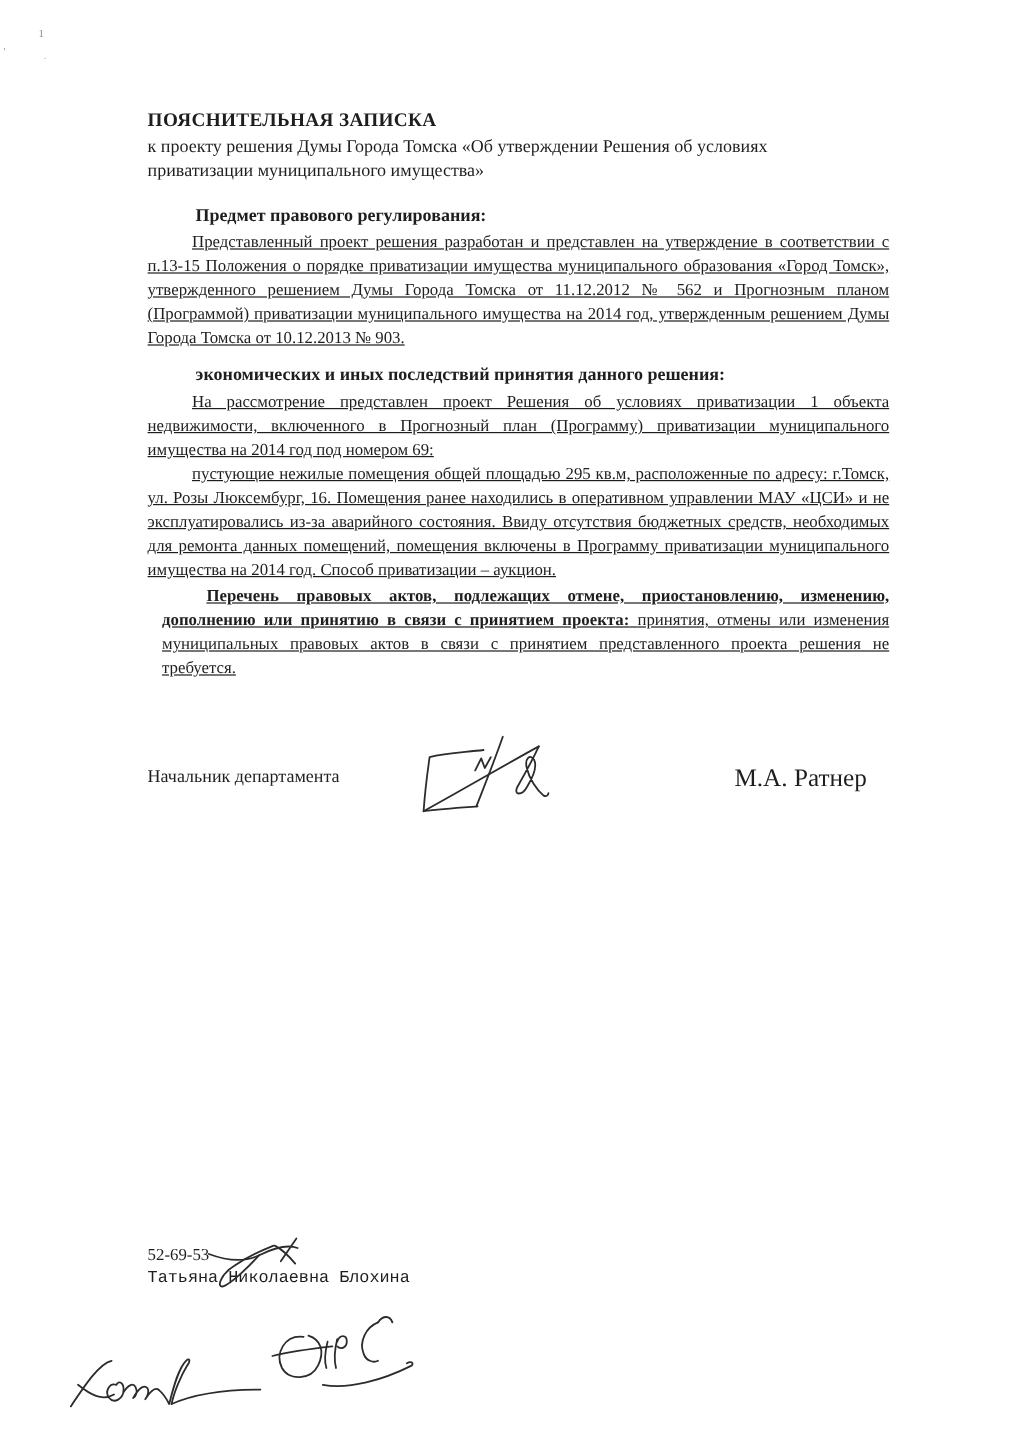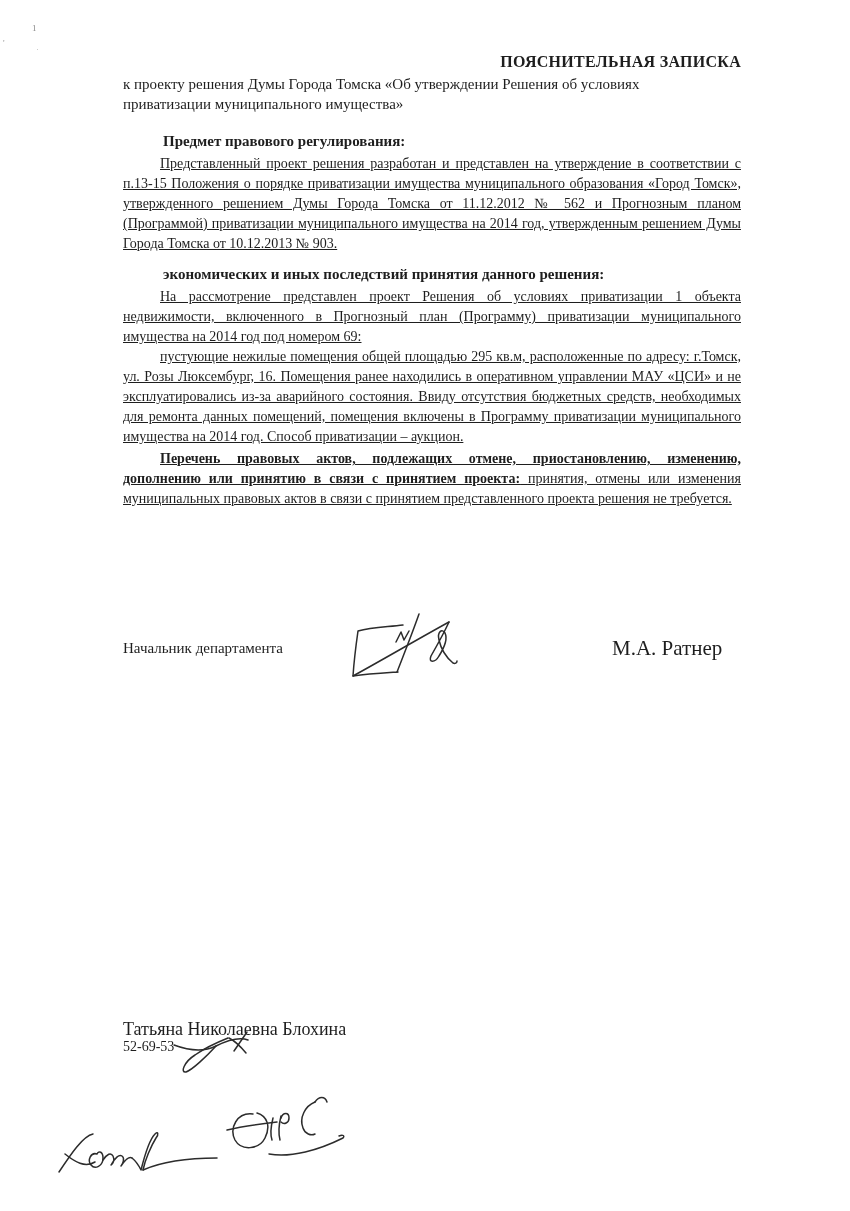--- a/index.html
+++ b/index.html
@@ -12,22 +12,22 @@
     color: #1e1e1e;
     overflow: hidden;
   }
   .content {
     position: absolute;
     left: 123px;
     top: 0;
     width: 618px;
   }
   .doc-title {
-    margin: 52px 0 0 0;
-    text-align: right;
+    margin: 91px 0 0 0;
+    text-align: left;
     font-weight: bold;
     font-size: 16px;
     line-height: 20px;
     letter-spacing: 0.3px;
   }
   .doc-subtitle {
     margin: 2px 0 0 0;
     text-align: left;
     font-size: 15px;
     line-height: 20px;
@@ -47,43 +47,44 @@
     text-align-last: justify;
   }
   .para {
     margin: 0;
     font-size: 14px;
     line-height: 20px;
     text-align: justify;
     text-indent: 37px;
     text-decoration: underline;
   }
-  .sec3-para { margin-top: 2px; }
+  .sec3-para { margin-top: 2px; margin-left: 12px; }
   .bold { font-weight: bold; }
   .sig-label {
     position: absolute;
     left: 123px;
     top: 638px;
     font-size: 15px;
     line-height: 20px;
   }
   .sig-name {
     position: absolute;
     left: 612px;
     top: 638px;
     font-size: 21px;
     line-height: 20px;
   }
   .sig-main { position: absolute; left: 340px; top: 605px; }
   .footer-name {
     position: absolute;
     left: 123px;
-    top: 1020px;
-    font-size: 18px;
+    top: 1056px;
+    font-size: 14px;
     line-height: 18px;
+    font-family: Liberation Mono, monospace;
   }
   .footer-phone {
     position: absolute;
     left: 123px;
     top: 1038px;
     font-size: 14px;
     line-height: 18px;
   }
   .footer-scribble { position: absolute; left: 172px; top: 1030px; }
   .sig-bottom-1 { position: absolute; left: 45px; top: 1110px; }

